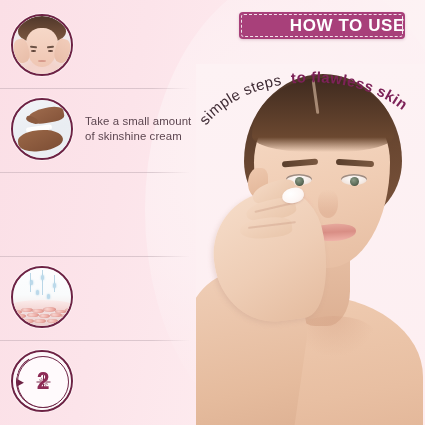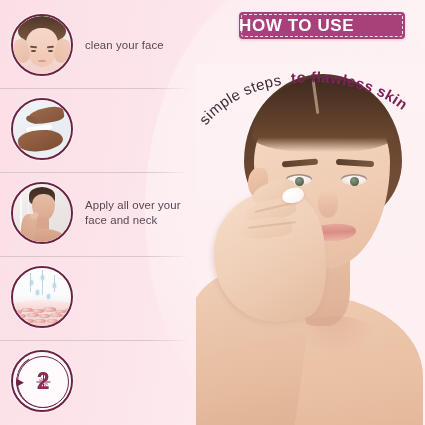--- a/index.html
+++ b/index.html
@@ -192,21 +192,21 @@
   .badge {
     position: absolute;
     left: 239px;
     top: 12px;
     width: 166px;
     height: 27px;
     background: #a8407a;
     border-radius: 4px;
     display: flex;
     align-items: center;
-    justify-content: flex-start;
+    justify-content: flex-end;
     box-shadow: 0 1px 3px rgba(120,40,85,0.22);
   }
   .badge::after {
     content: "";
     position: absolute;
     inset: 2px;
     border: 1.2px dashed rgba(255,255,255,0.85);
     border-radius: 3px;
     pointer-events: none;
   }
@@ -418,54 +418,39 @@
             <div class="face"></div>
           <div class="brow-l"></div>
             <div class="brow-r"></div>
           <div class="eye-l"></div>
             <div class="eye-r"></div>
           <div class="mouth"></div>
           <div class="hand-l"></div>
             <div class="hand-r"></div>
         </div>
       </div>
-      <div class="step-label">clean your face</div>
     </div>
 
     <div class="divider" style="top:88px;"></div>
 
     <div class="step" style="top:98px;height:62px;">
       <div class="step-icon">
         <div class="icon-inner art2">
           <div class="upper-hand"></div>
           <div class="finger"></div>
           <div class="lid"></div>
           <div class="jar"></div>
           <div class="lower-hand"></div>
         </div>
       </div>
+      <div class="step-label">Take a small amount of skinshine cream</div>
     </div>
 
     <div class="divider" style="top:172px;"></div>
 
-    <div class="step" style="top:182px;height:62px;">
-      <div class="step-icon">
-        <div class="icon-inner art3">
-          <div class="wallline"></div>
-            <div class="wallline2"></div>
-          <div class="hair"></div>
-            <div class="face"></div>
-          <div class="neck"></div>
-            <div class="shoulder"></div>
-          <div class="arm"></div>
-            <div class="finger2"></div>
-        </div>
-      </div>
-      <div class="step-label">Apply all over your face and neck</div>
-    </div>
 
     <div class="divider" style="top:256px;"></div>
 
     <div class="step" style="top:266px;height:62px;">
       <div class="step-icon">
         <div class="icon-inner art4">
           <div class="dline" style="left:30%;top:8%;height:34%;"></div>
           <div class="dline" style="left:50%;top:4%;height:42%;"></div>
           <div class="dline" style="left:70%;top:12%;height:30%;"></div>
           <div class="drop" style="left:29%;top:20%;"></div>

